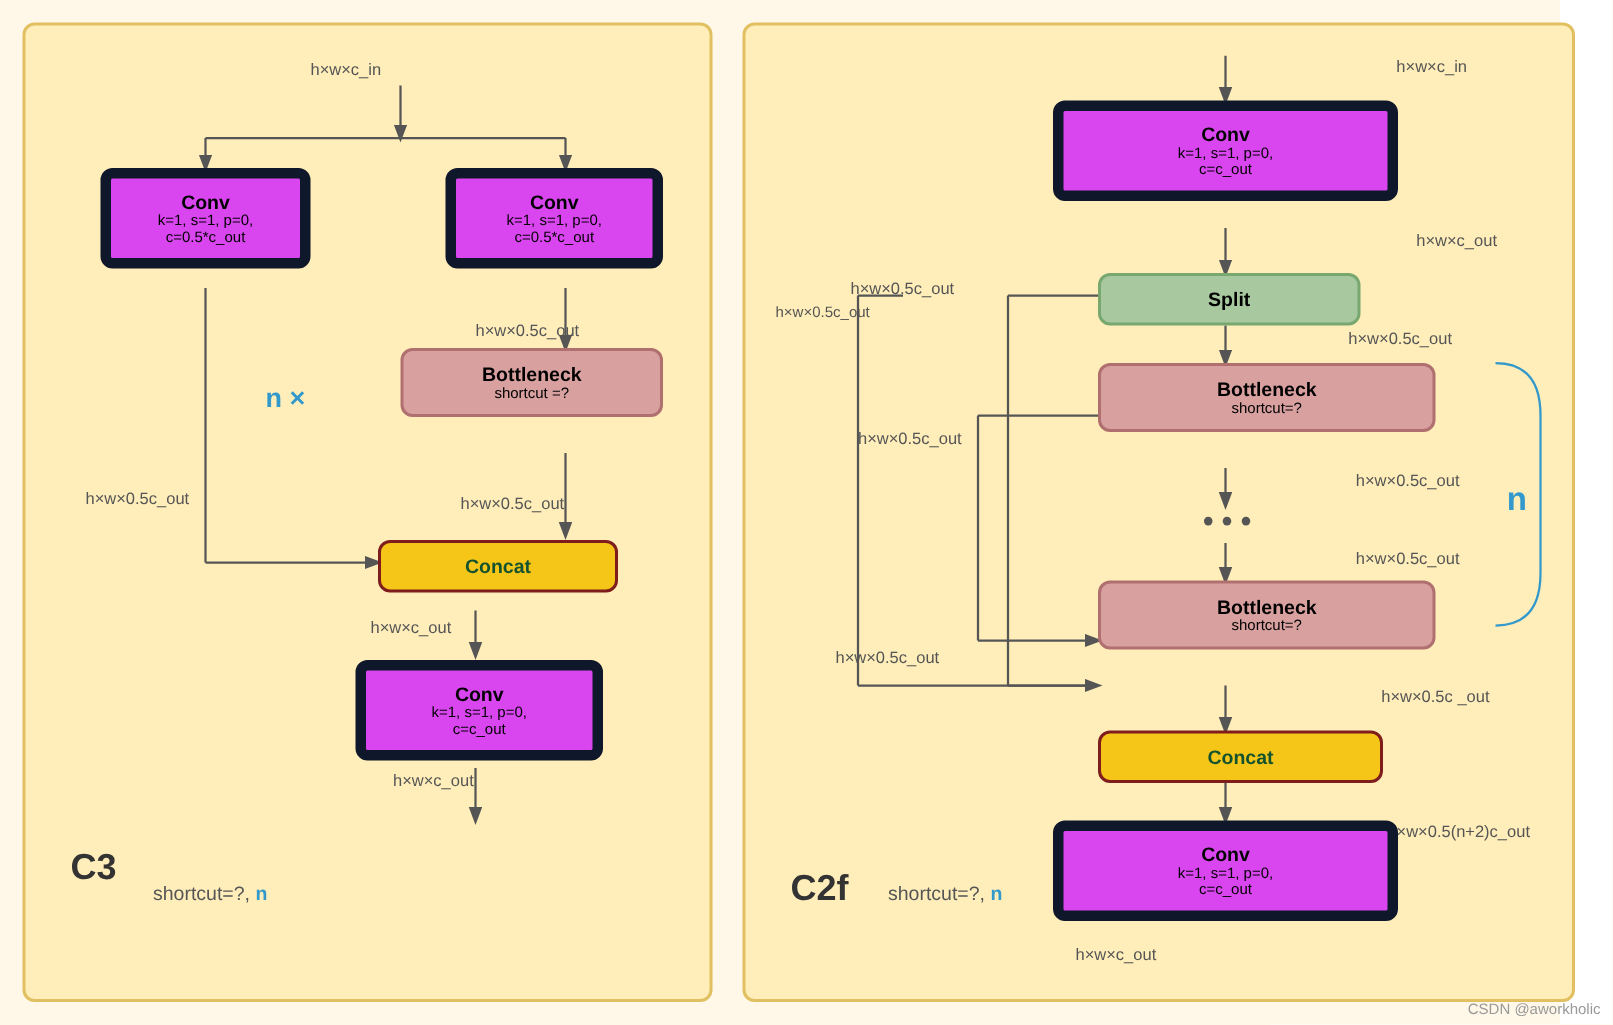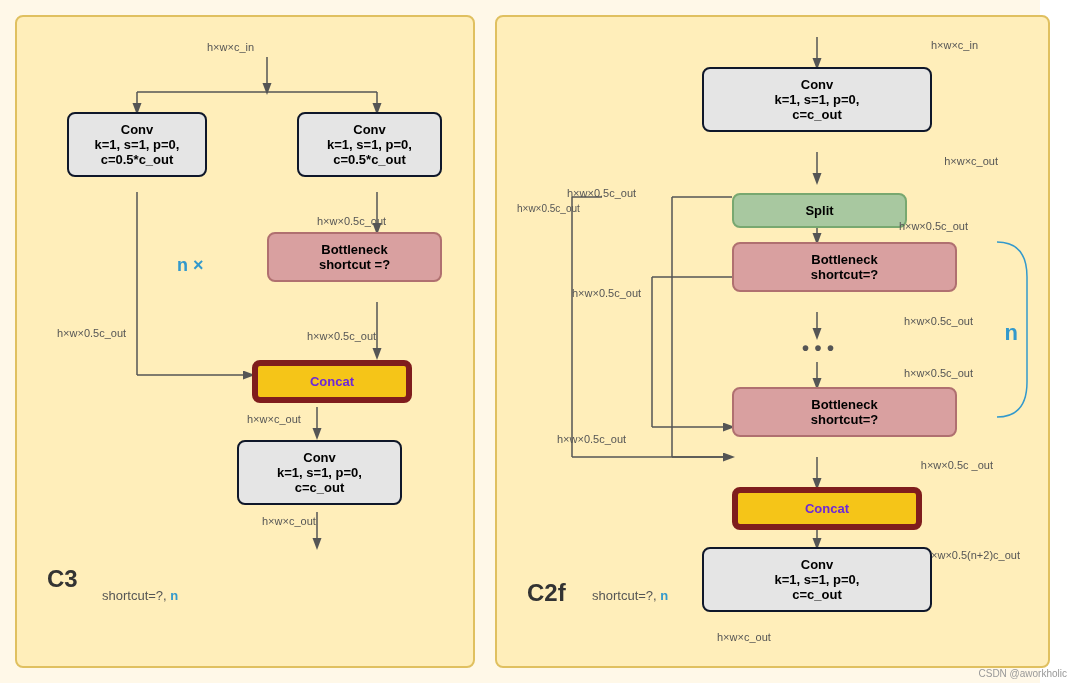--- a/index.html
+++ b/index.html
@@ -56,46 +56,46 @@
     .box {
       border-radius: 8px;
       text-align: center;
       padding: 8px 12px;
       font-size: 13px;
       font-weight: bold;
       position: relative;
     }
 
     .box-blue {
-      background: #e5e5e5;
+      background: #d946ef;
       color: #000;
-      border: 2px solid #0f172a;
+      border: 7px solid #0f172a;
     }
 
     .box-pink {
       background: #d9a0a0;
       color: #000;
       border: 2px solid #b07070;
     }
 
     .box-yellow {
       background: #f5c518;
-      color: #6d28d9;
-      border: 6px solid #7f1d1d;
+      color: #14532d;
+      border: 2px solid #7f1d1d;
     }
 
     .box-green {
       background: #a8c8a0;
       color: #000;
       border: 2px solid #78a870;
     }
 
     .box-text {
-      font-size: 13px;
-      font-weight: bold;
+      font-size: 10px;
+      font-weight: normal;
     }
 
     
     .arrow-label {
       font-size: 11px;
       color: #555;
       text-align: center;
     }
 
     
@@ -260,21 +260,21 @@
 
       <div class="abs arrow-label" style="right:50px; top:2px;">h×w×c_in</div>
 
       <div class="abs box box-blue" style="left:185px; top:30px; width:230px;">
         <div>Conv</div>
         <div class="box-text">k=1, s=1, p=0,<br>c=c_out</div>
       </div>
 
       <div class="abs arrow-label" style="right:30px; top:118px;">h×w×c_out</div>
 
-      <div class="abs box box-green" style="left:215px; top:156px; width:175px;">
+      <div class="abs box box-green" style="left:215px; top:145px; width:175px;">
         <div>Split</div>
       </div>
 
       <div class="abs arrow-label" style="left:50px; top:150px;">h×w×0.5c_out</div>
 
       <div class="abs arrow-label" style="left:0px; top:166px; font-size:10px;">h×w×0.5c_out</div>
 
       <div class="abs arrow-label" style="right:60px; top:183px;">h×w×0.5c_out</div>
 
       <div class="abs box box-pink" style="left:215px; top:205px; width:225px;">

